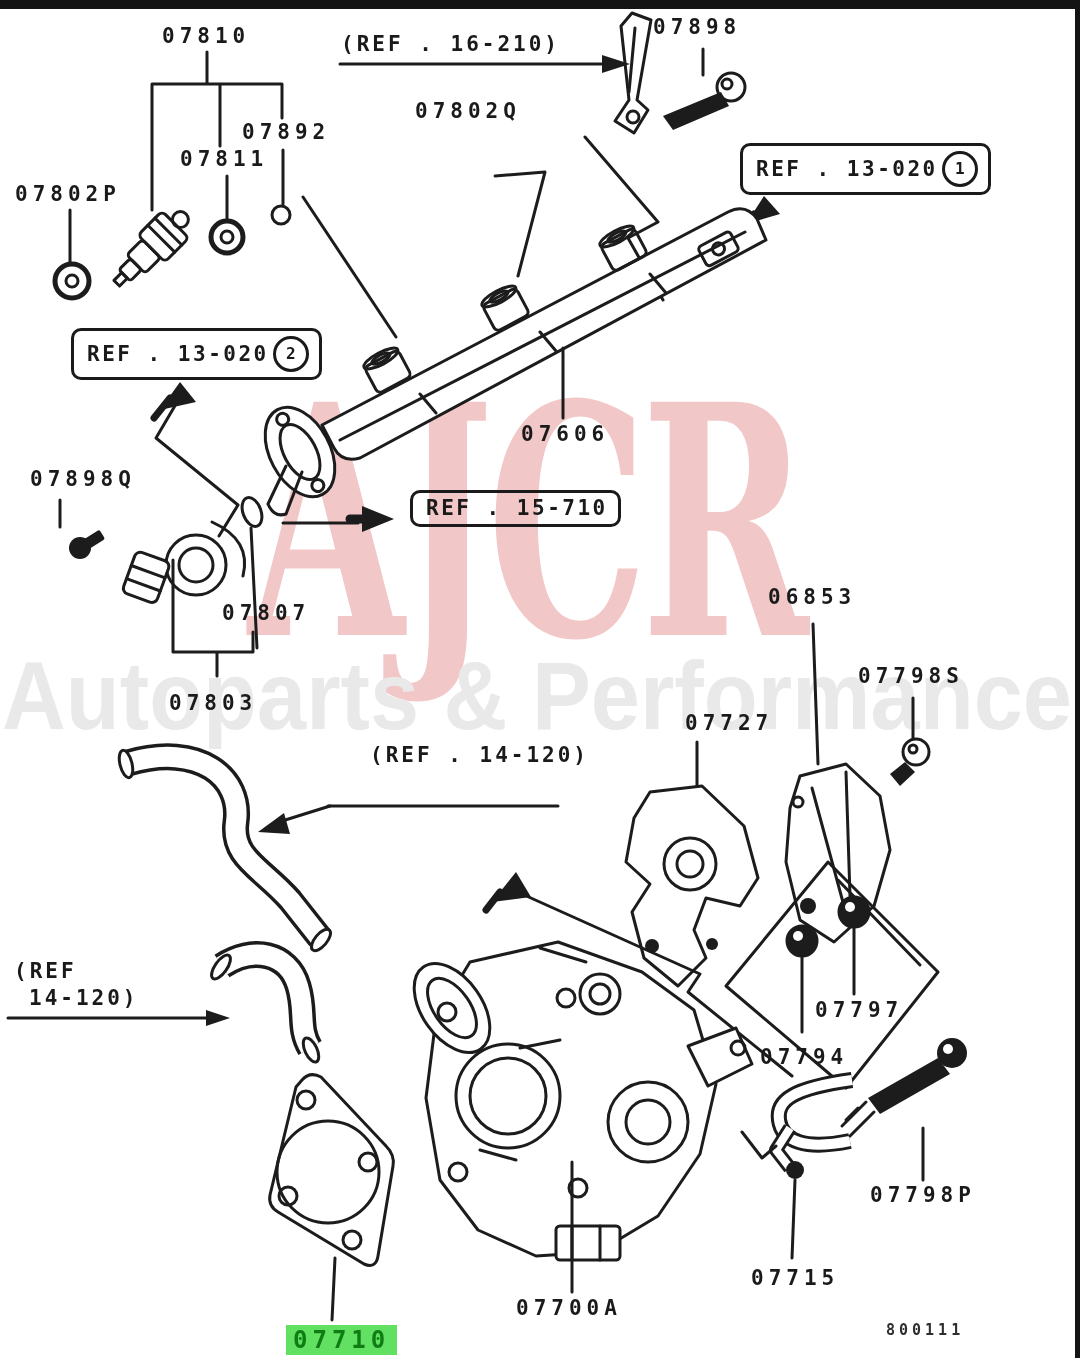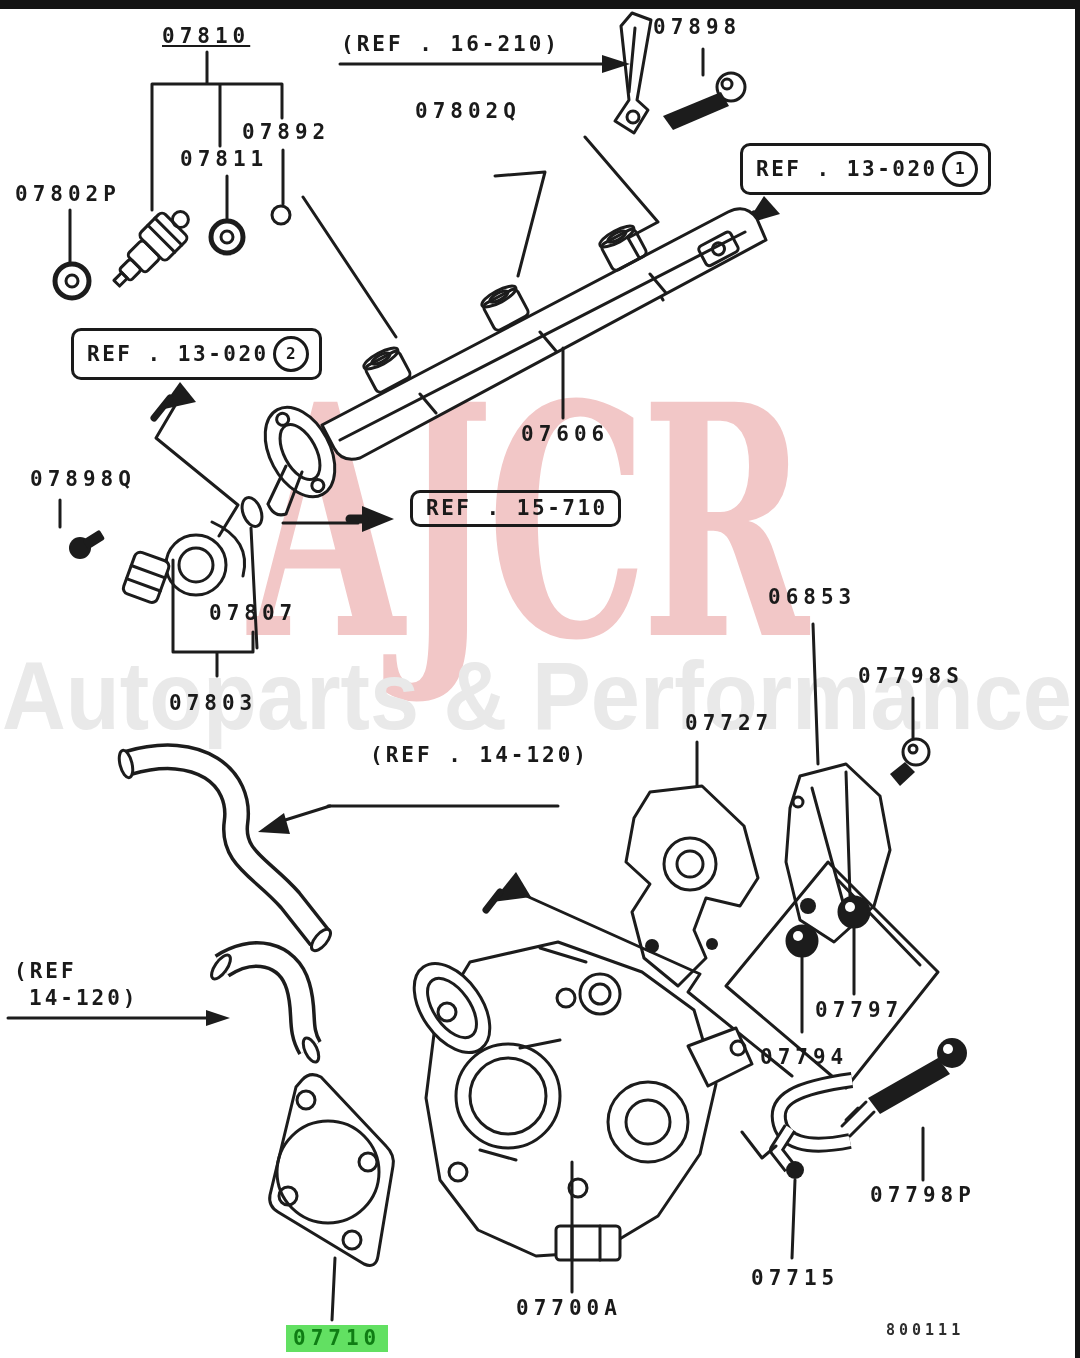--- a/index.html
+++ b/index.html
@@ -33,32 +33,32 @@
     font-weight:700;font-size:21px;letter-spacing:2.5px;color:#1a1a1a;white-space:nowrap;
     background:transparent;line-height:1;
   }
   .refbox .badge{
     width:30px;height:30px;border:3px solid #1a1a1a;border-radius:50%;
     display:flex;align-items:center;justify-content:center;
     font-size:16px;letter-spacing:0;margin-left:4px;flex:0 0 auto;
   }
   .refbox.wide{letter-spacing:6px;}
   .hl{
-    position:absolute;font-weight:700;font-size:21px;letter-spacing:5px;line-height:1.1;
+    position:absolute;font-weight:700;font-size:24px;letter-spacing:5px;line-height:1.1;
     padding:2px 7px;white-space:nowrap;
   }
   .code{
     position:absolute;font-weight:700;font-size:15px;letter-spacing:4px;color:#2e2e2e;white-space:nowrap;
   }
   
-  .pos-07810{left:162px;top:25px;text-decoration:underline;}       .pos-07892{left:242px;top:121px;}
+  .pos-07810{left:162px;top:25px;}       .pos-07892{left:242px;top:121px;}
   .pos-07811{left:180px;top:148px;}      .pos-07802P{left:15px;top:183px;}
   .pos-07898{left:653px;top:16px;}       .pos-07802Q{left:415px;top:100px;}
   .pos-07606{left:521px;top:423px;}      .pos-07898Q{left:30px;top:468px;}
-  .pos-07807{left:209px;top:602px;}      .pos-07803{left:169px;top:692px;}
+  .pos-07807{left:222px;top:602px;}      .pos-07803{left:169px;top:692px;}
   .pos-07711{left:768px;top:586px;}      .pos-07798S{left:858px;top:665px;}
   .pos-07727{left:656px;top:712px;margin-left:29px;}      .pos-07797{left:815px;top:999px;}
   .pos-07794{left:760px;top:1046px;}     .pos-07798P{left:870px;top:1184px;}
   .pos-07715{left:751px;top:1267px;}     .pos-07700A{left:516px;top:1297px;}
   .pos-ref16210{left:341px;top:33px;}    .pos-ref14120{left:326px;top:744px;margin-left:44px;}
   .pos-refL1{left:14px;top:960px;}       .pos-refL2{left:29px;top:987px;}
   .pos-box1{left:740px;top:143px;}       .pos-box2{left:71px;top:328px;}
   .pos-box3{left:410px;top:490px;}       .pos-box4{left:405px;top:821px;}
   .pos-07710{left:286px;top:1325px;}     .pos-code{left:886px;top:1321px;}
 </style>

